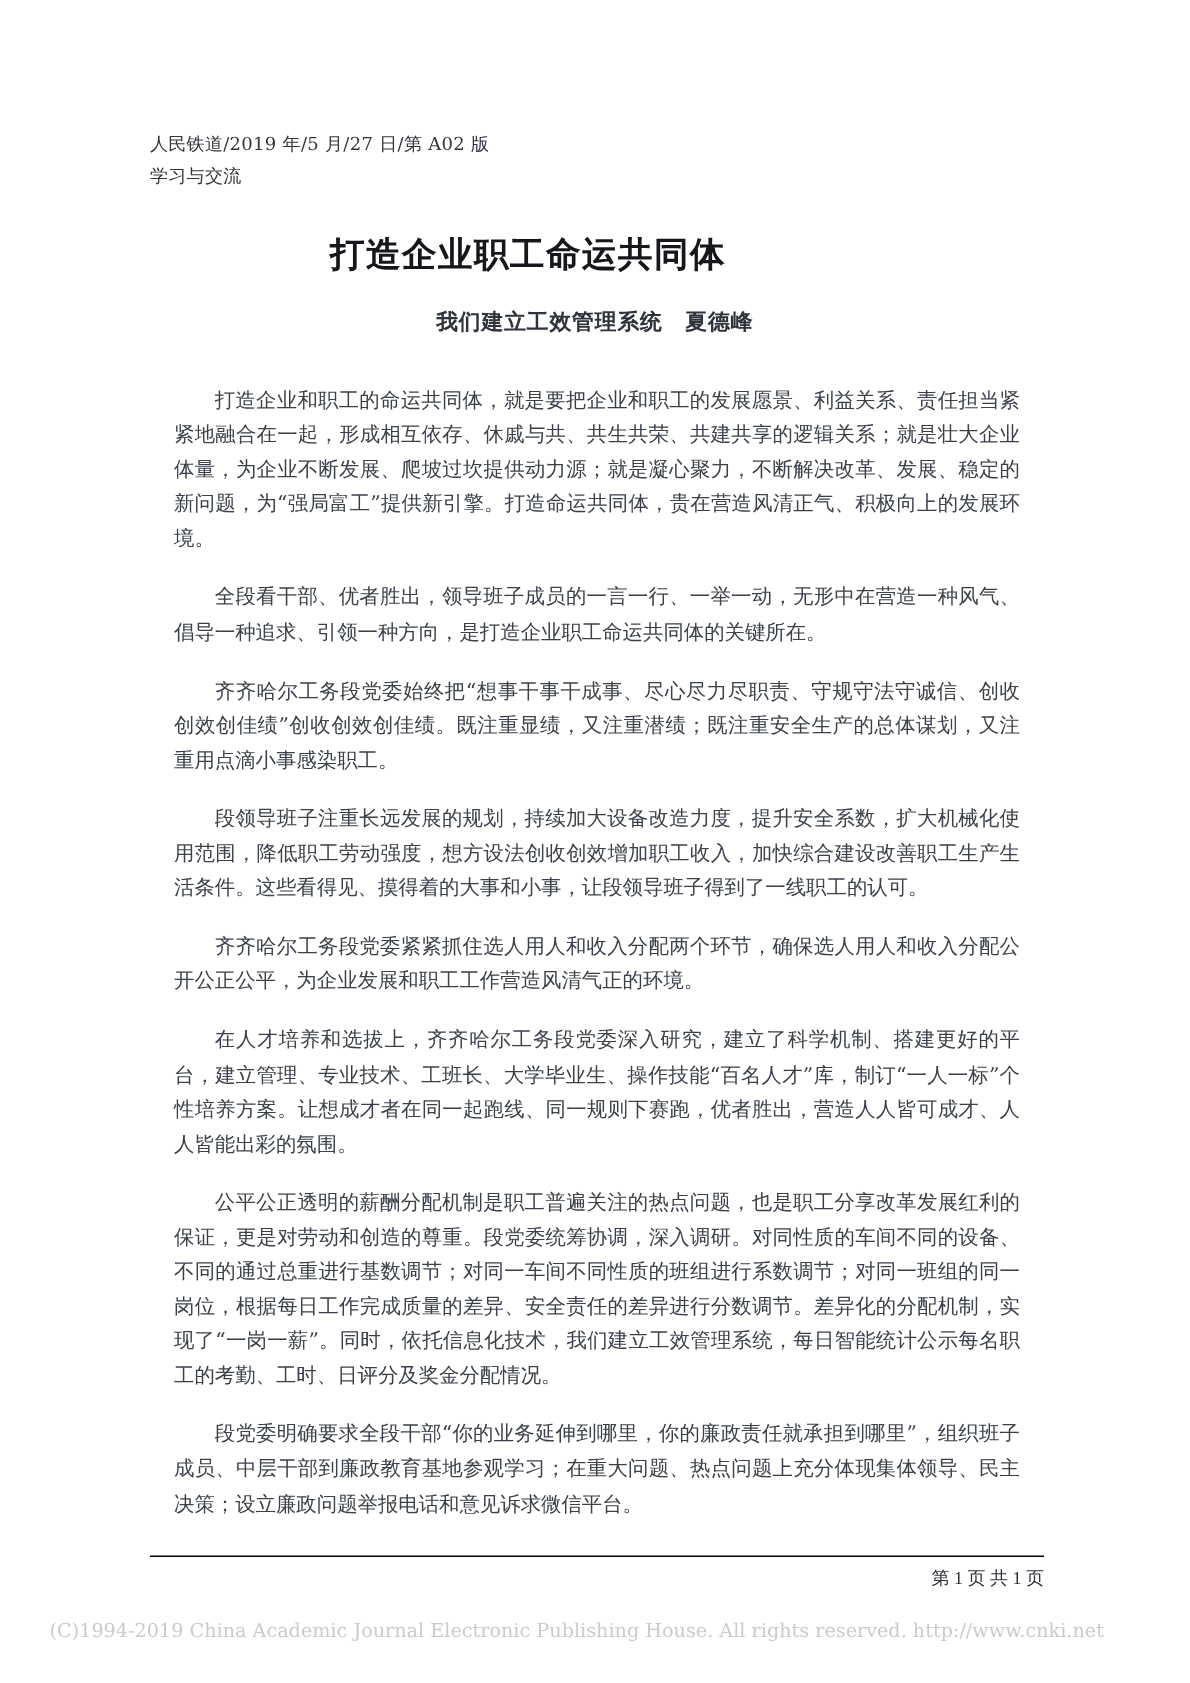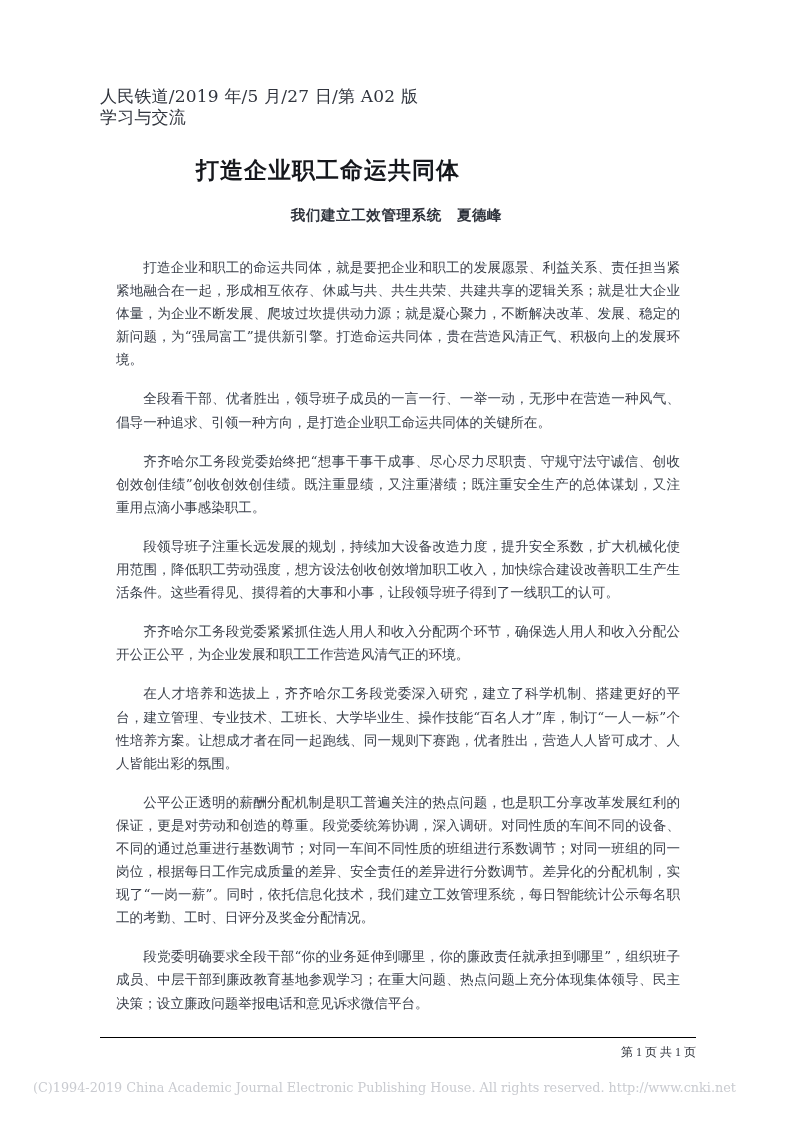--- a/index.html
+++ b/index.html
@@ -18,40 +18,41 @@
 
   
   .header {
     position: absolute;
     left: 100px;
     top: 86px;
     width: 600px;
   }
   .header-line {
     font-family: "DejaVu Serif", "Liberation Serif", serif;
-    font-size: 17px;
+    font-size: 12px;
     line-height: 21px;
     color: #30343d;
     letter-spacing: 0.2px;
     white-space: nowrap;
   }
 
   
   .title {
     position: absolute;
     left: 0;
     top: 155px;
     width: 656px;
     text-align: center;
     font-family: "DejaVu Sans", "Liberation Sans", sans-serif;
     font-weight: bold;
     font-size: 23px;
     line-height: 30px;
     color: #15171c;
     letter-spacing: 1px;
+    padding-left: 24px;
   }
   .byline {
     position: absolute;
     left: 0;
     top: 203px;
     width: 793px;
     text-align: center;
     font-family: "DejaVu Sans", "Liberation Sans", sans-serif;
     font-weight: bold;
     font-size: 14.5px;

